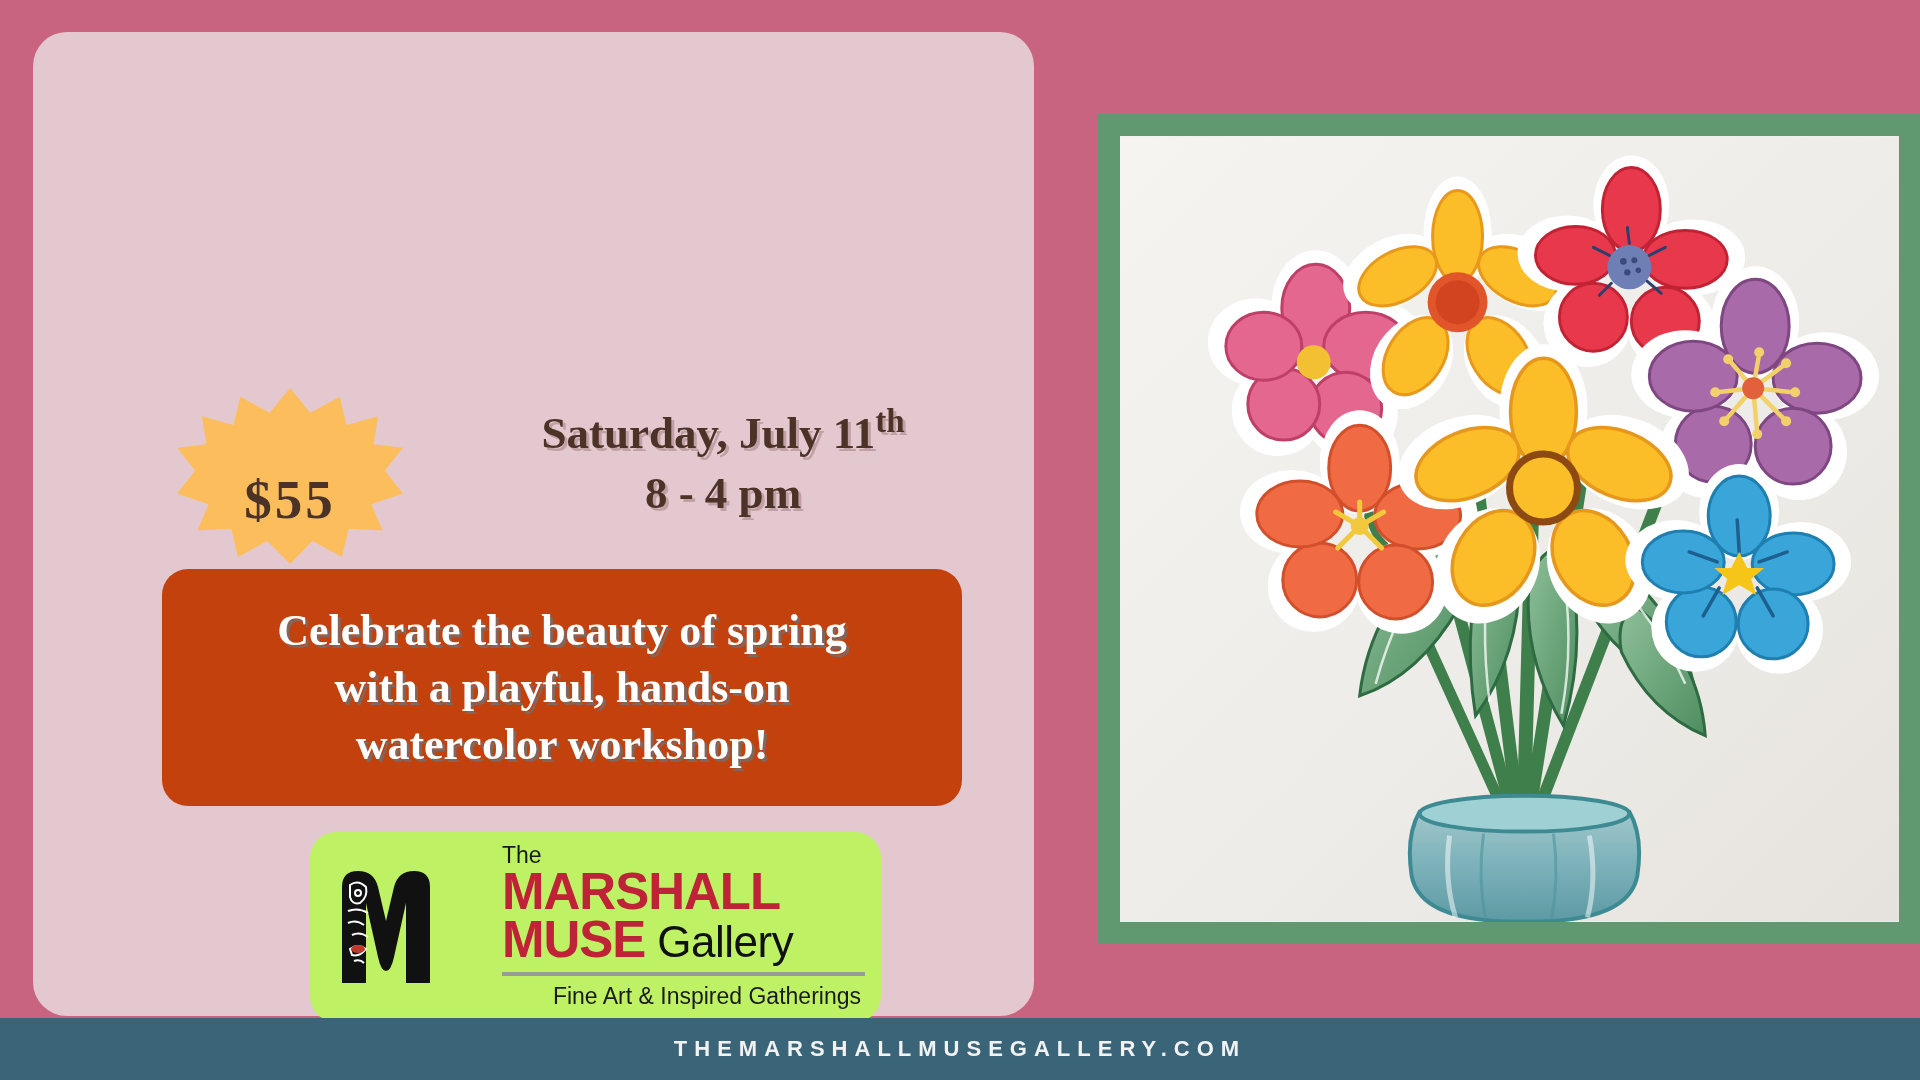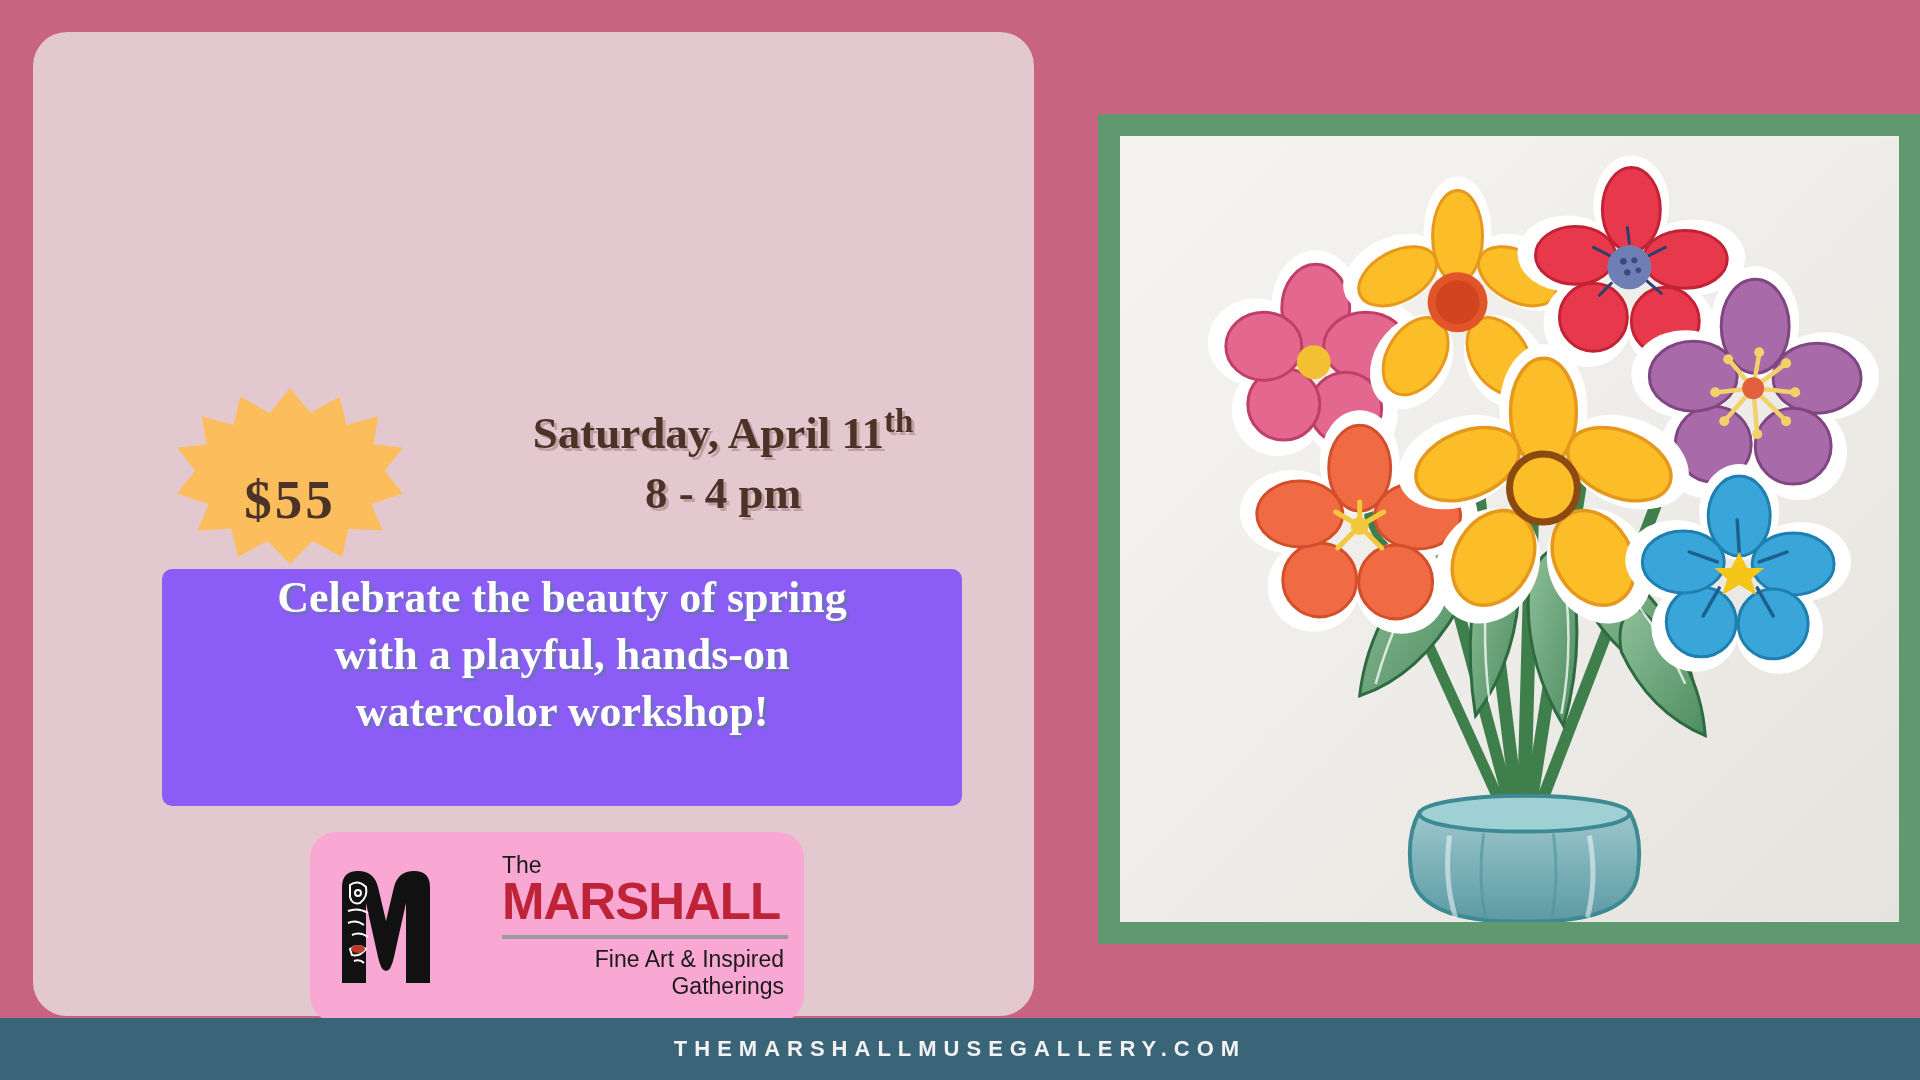--- a/index.html
+++ b/index.html
@@ -70,38 +70,38 @@
     text-shadow:3px 3px 0 rgba(150,110,112,0.45);
   }
   #date-line { font-size:45px; line-height:1.18; }
   #date-line sup { font-size:33px; vertical-align:super; }
   #time-line { font-size:45px; line-height:1.3; margin-top:4px; }
 
   
   #desc-box {
     position:absolute; left:129px; top:537px;
     width:800px; height:237px;
-    background:#8b5cf6;
-    border-radius:10px;
-    display:flex; align-items:flex-start; justify-content:center;
+    background:#c2410c;
+    border-radius:26px;
+    display:flex; align-items:center; justify-content:center;
     padding:0 40px;
   }
   #desc-text {
     color:#ffffff; font-weight:700;
     font-size:44px; line-height:1.3;
     text-align:center;
     text-shadow:3px 3px 0 rgba(90,125,146,0.6);
     white-space:pre-line;
   }
 
   
   #logo-card {
     position:absolute; left:277px; top:800px;
-    width:494px; height:190px;
-    background:#f9a8d4;
+    width:571px; height:190px;
+    background:#bef264;
     border-radius:26px;
     display:flex; align-items:center;
     padding:10px 16px 10px 18px;
   }
   #logo-mark { width:170px; height:140px; flex:0 0 auto; }
   #logo-text-wrap { flex:1 1 auto; padding-left:4px; position:relative; }
   #logo-the {
     font-family:"Liberation Sans", sans-serif;
     font-size:23px; color:#1a1a1a; line-height:1; margin-bottom:1px;
   }
@@ -160,21 +160,21 @@
 
   <div id="card">
 
 
     <div id="price-badge">
       <div id="price-burst"></div>
       <div id="price-text">$55</div>
     </div>
 
     <div id="date-block">
-      <div id="date-line"><span>Saturday, April 11</span><sup>th</sup></div>
+      <div id="date-line"><span>Saturday, July 11</span><sup>th</sup></div>
       <div id="time-line">8 - 4 pm</div>
     </div>
 
     <div id="desc-box">
       <div id="desc-text">Celebrate the beauty of spring
 with a playful, hands-on
 watercolor workshop!</div>
     </div>
 
     <div id="logo-card">
@@ -190,20 +190,24 @@
           <path d="M26 104 Q32 102 36 106"></path>
         </g>
         <g fill="#c0392b">
           <ellipse cx="30" cy="92" rx="7" ry="4"></ellipse>
         </g>
       </svg>
       <div id="logo-text-wrap">
         <div id="logo-the">The</div>
         <div class="logo-row">
           <span id="logo-marshall">MARSHALL</span>
+        </div>
+        <div class="logo-row">
+          <span id="logo-muse">MUSE</span>
+          <span id="logo-gallery">Gallery</span>
         </div>
         <div id="logo-rule"></div>
         <div id="logo-tagline">Fine Art &amp; Inspired Gatherings</div>
       </div>
     </div>
 
   </div>
 
   <div id="photo-frame">
     <svg id="photo" viewBox="0 0 780 786">

